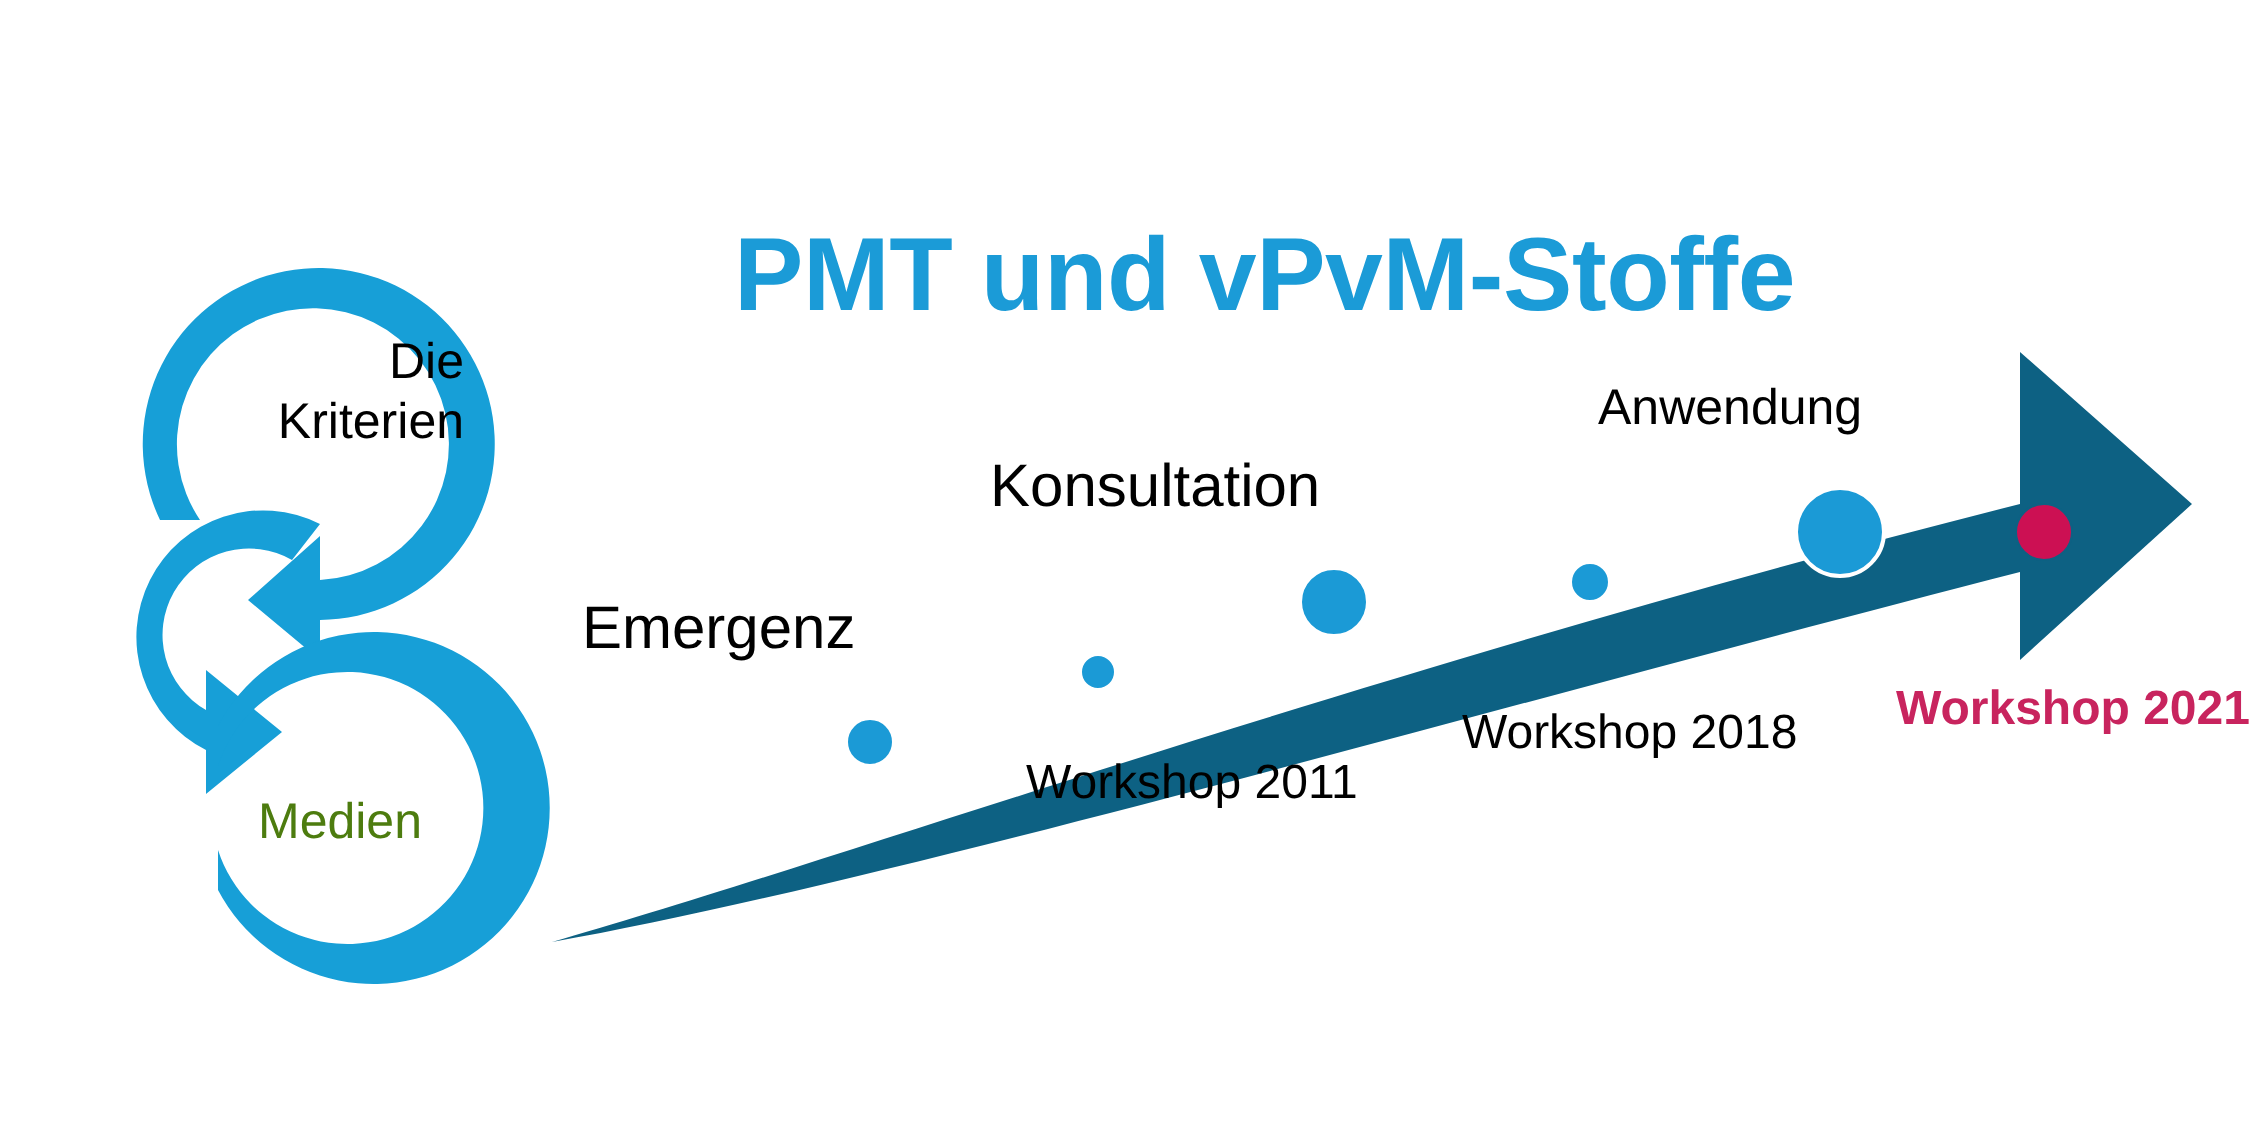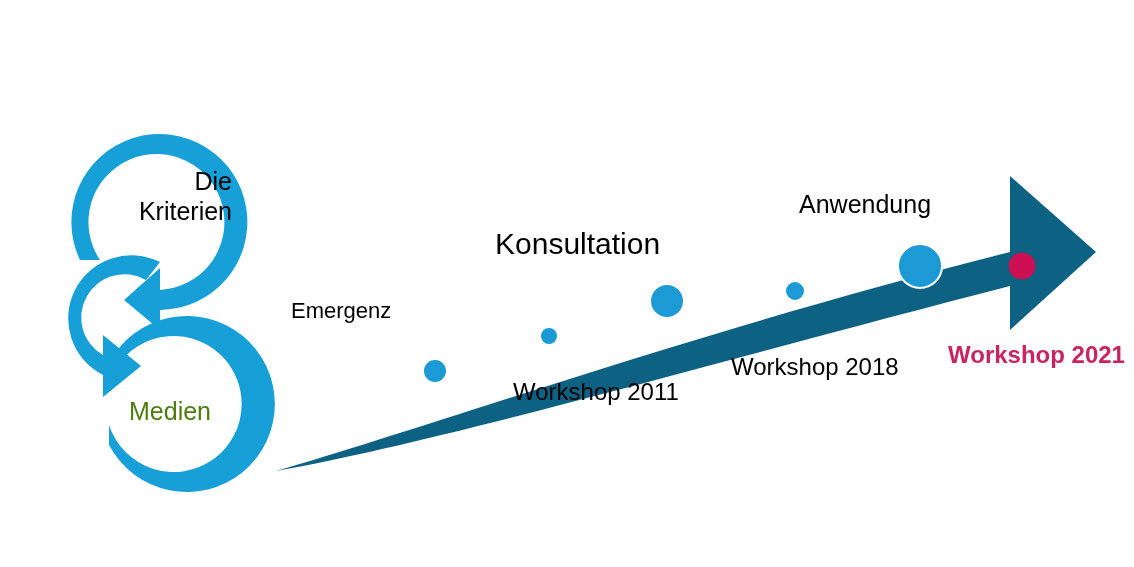--- a/index.html
+++ b/index.html
@@ -35,21 +35,21 @@
     line-height: 1;
   }
   #title-text {
     left: 367px;
     top: 112px;
     font-size: 52px;
     font-weight: bold;
     color: #1b9bd7;
     letter-spacing: -0.2px;
   }
-  #label-emergenz     { left: 291px; top: 300px; font-size: 22px; }
+  #label-emergenz     { left: 291px; top: 300px; font-size: 30px; }
   #label-konsultation { left: 495px; top: 229px; font-size: 30px; }
   #label-anwendung    { left: 799px; top: 192px; font-size: 25px; }
   #label-ws2011       { left: 513px; top: 380px; font-size: 24px; text-align: center; }
   #label-ws2018       { left: 731px; top: 355px; font-size: 24px; }
   #label-ws2021       { left: 931px; top: 343px; font-size: 24px; font-weight: bold; color: #c8245e; margin-left: 17px; }
   #label-kriterien {
     position: absolute;
     left: 104px;
     top: 166px;
     width: 128px;
@@ -134,20 +134,21 @@
     <g>
       <circle cx="435" cy="371" r="12" fill="#1b9ad6" stroke="#ffffff" stroke-width="2"></circle>
       <circle cx="549" cy="336" r="9" fill="#1b9ad6" stroke="#ffffff" stroke-width="2"></circle>
       <circle cx="667" cy="301" r="17" fill="#1b9ad6" stroke="#ffffff" stroke-width="2"></circle>
       <circle cx="795" cy="291" r="10" fill="#1b9ad6" stroke="#ffffff" stroke-width="2"></circle>
       <circle cx="920" cy="266" r="22" fill="#1b9ad6" stroke="#ffffff" stroke-width="2"></circle>
       <circle cx="1022" cy="266" r="14" fill="#cc1053" stroke="#0d6183" stroke-width="1"></circle>
     </g>
   </svg>
 
+  <div class="txt" id="title-text">PMT und vPvM-Stoffe</div>
 
   <div id="label-kriterien">
     <span>Die</span><br>
     <span>Kriterien</span>
   </div>
 
 
   <div id="label-medien">Medien</div>
 
   <div class="txt" id="label-emergenz">Emergenz</div>

